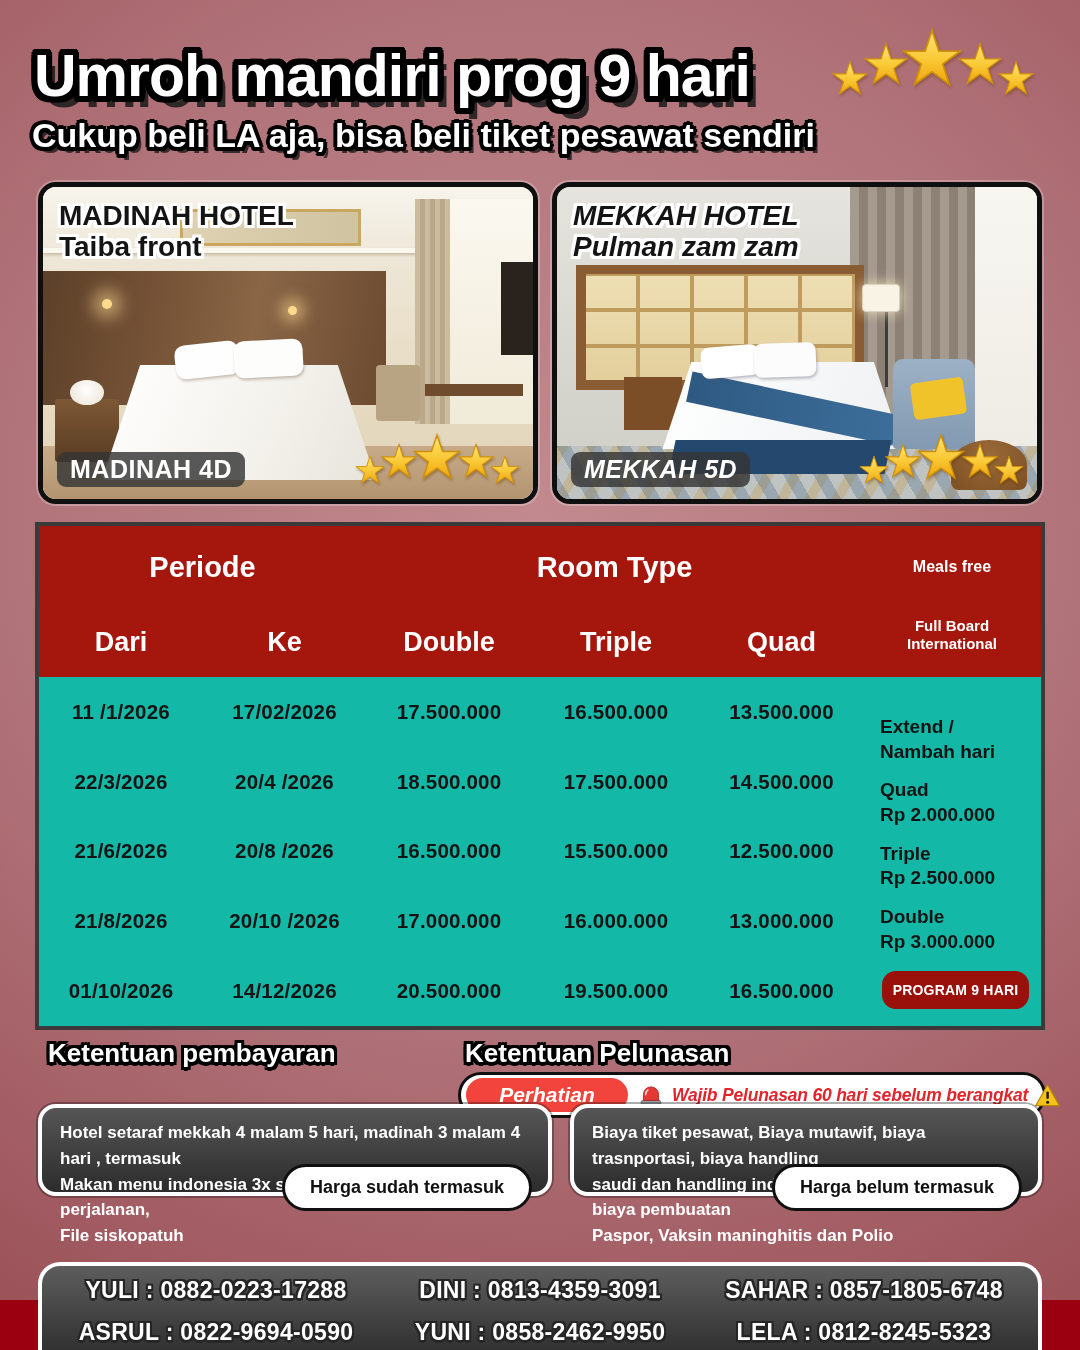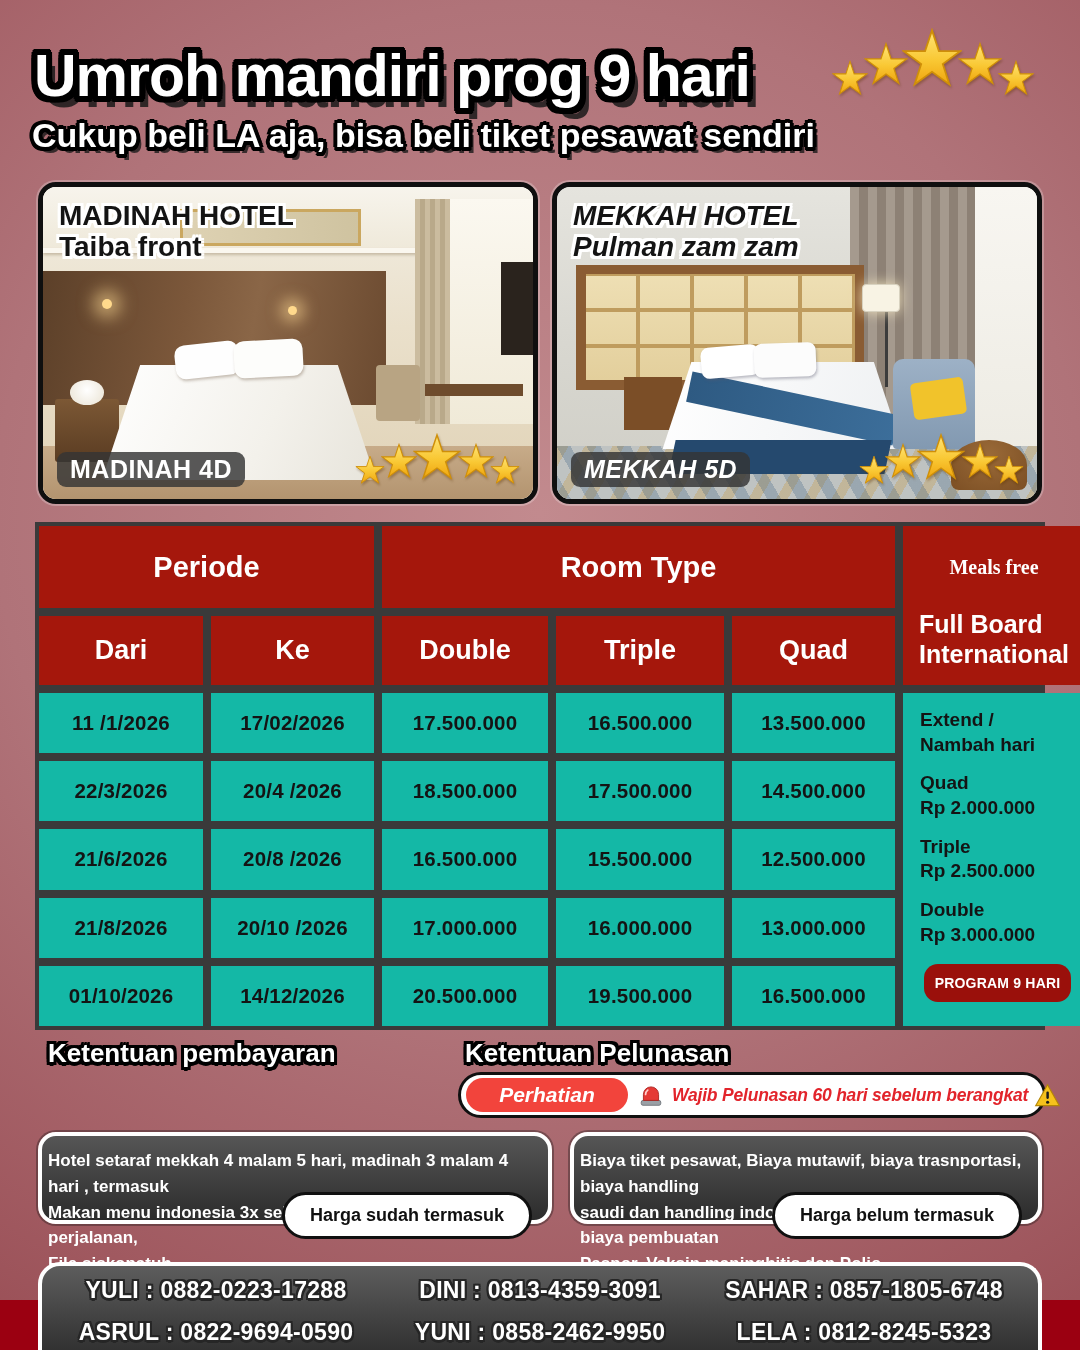--- a/index.html
+++ b/index.html
@@ -97,34 +97,34 @@
   .sk-pillow2{ left:41%; top:50%; width:13%; height:11%; background:#fcfcfc; border-radius:8px; transform:rotate(-2deg); box-shadow:1px 2px 3px rgba(90,90,110,.4); }
   .sk-chair{ right:13%; top:55%; width:17%; height:29%; background:linear-gradient(180deg,#9db1c6,#8299b1); border-radius:10px 10px 4px 4px; }
   .sk-chair-pillow{ right:15%; top:62%; width:11%; height:12%; background:#f1c32b; border-radius:5px; transform:rotate(-8deg); }
   .sk-table{ right:2%; bottom:3%; width:16%; height:16%; background:radial-gradient(ellipse at 50% 30%,#9a6a38,#7c4f24); border-radius:50% 50% 8px 8px; }
 
   
   .table{
     position:absolute; left:35px; top:522px; width:1010px; height:508px;
     background:#3a3a3a; border:4px solid #3a3a3a;
     display:grid; grid-template-columns:164px 163px 166px 168px 163px 1fr;
-    grid-template-rows:82px 69px repeat(5,1fr); gap:8px;
+    grid-template-rows:82px 69px repeat(5,1fr); gap:0;
   }
   .cell{ display:flex; align-items:center; justify-content:center; background:#14b8a6; color:#141414; font-weight:700; }
   .red{ background:#a5170c; color:#fff; }
   .g-periode{ grid-column:1/3; font-size:29px; }
   .g-roomtype{ grid-column:3/6; font-size:29px; }
   .g-meals{ grid-column:6; grid-row:1/3; flex-direction:column; justify-content:flex-start; padding:0; }
-  .meals-top{ height:82px; display:flex; align-items:center; font-size:20px;font-family:Liberation Serif, serif; }
-  .meals-sub{ flex:1; display:flex; align-items:center; text-align:left; font-size:25px; line-height:1.2; padding:0 16px 16px; }
+  .meals-top{ height:82px; display:flex; align-items:center; font-size:16px; }
+  .meals-sub{ flex:1; display:flex; align-items:center; text-align:center; font-size:15px; line-height:1.2; padding:0 16px 16px; }
   .sub{ font-size:27px; }
   .data{ font-size:20.5px; letter-spacing:.2px; }
   .meals-body{
     grid-column:6; grid-row:3/8; flex-direction:column; align-items:flex-start; justify-content:flex-start;
-    padding:15px 10px 14px 17px; font-size:19px; line-height:1.3;
+    padding:38px 10px 14px 17px; font-size:19px; line-height:1.3;
   }
   .gap{ position:static; height:14px; }
   .program-badge{
     align-self:center; margin-top:16px; background:#9a100b; color:#fff;
     font-size:14px; font-weight:700; padding:10px 11px; border-radius:14px; letter-spacing:.2px; white-space:nowrap;
   }
 
   
   .sec-head{
     position:absolute; top:1038px; font-size:26px; font-weight:800; color:#fff;
@@ -144,24 +144,24 @@
     display:flex; align-items:center; justify-content:center; color:#fff; font-style:italic; font-weight:700; font-size:21px;
   }
   .tag-payment{ width:212px; } .tag-settle{ width:162px; }
   .pill-value{ flex:1; text-align:center; font-weight:700; font-size:20px; color:#101010; }
   .settle-text{ color:#e2242b; font-style:italic; font-weight:700; font-size:17.5px; letter-spacing:-.2px; margin:0 4px; white-space:nowrap; }
   .mini-icon{ flex:0 0 auto; margin:0 4px 0 10px; }
   .mini-icon.warn{ margin:0 8px 0 2px; }
 
   
   .note{
-    position:absolute; top:1132px; height:92px;
+    position:absolute; top:1104px; height:92px;
     background:linear-gradient(180deg,#565656,#2c2c2c);
     border:4px solid #fff; border-radius:18px; box-shadow:0 0 0 2px rgba(20,20,20,.35);
-    color:#fff; font-weight:700; font-size:17px; line-height:1.52; padding:12px 6px;
+    color:#fff; font-weight:700; font-size:17px; line-height:1.52; padding:12px 18px;
   }
   .note-left{ left:38px; width:514px; }
   .note-right{ left:570px; width:472px; }
   .note-badge{
     position:absolute; right:16px; bottom:-19px; background:#fff; border:3px solid #101010;
     border-radius:999px; padding:7px 25px; font-size:18px; font-weight:700; color:#101010; white-space:nowrap;
   }
 
   
   .footer{

